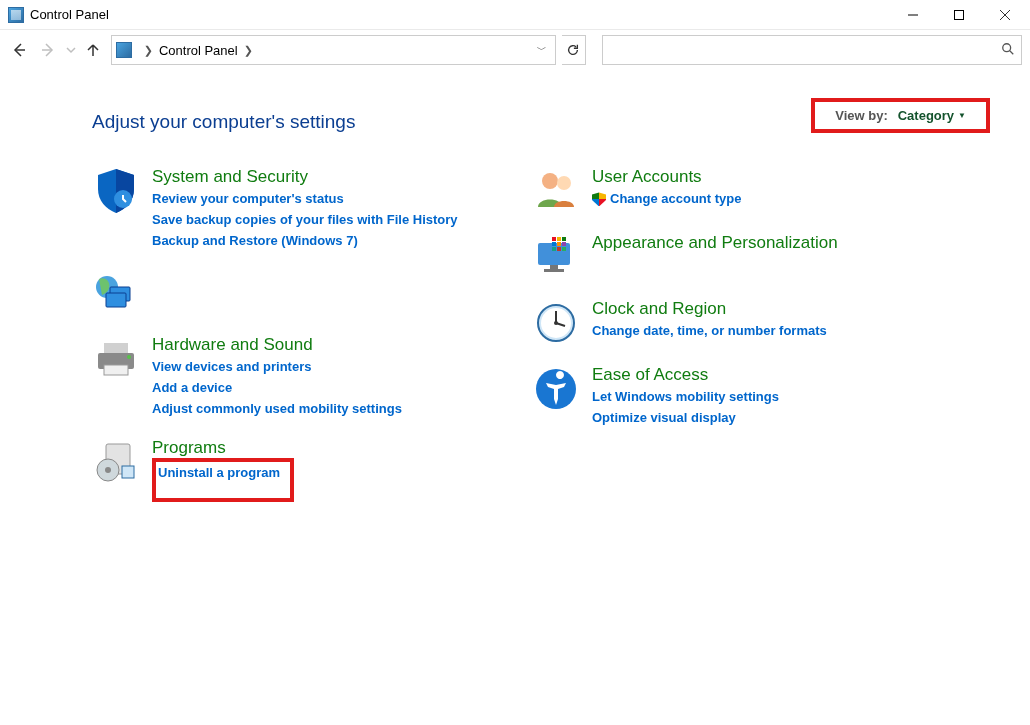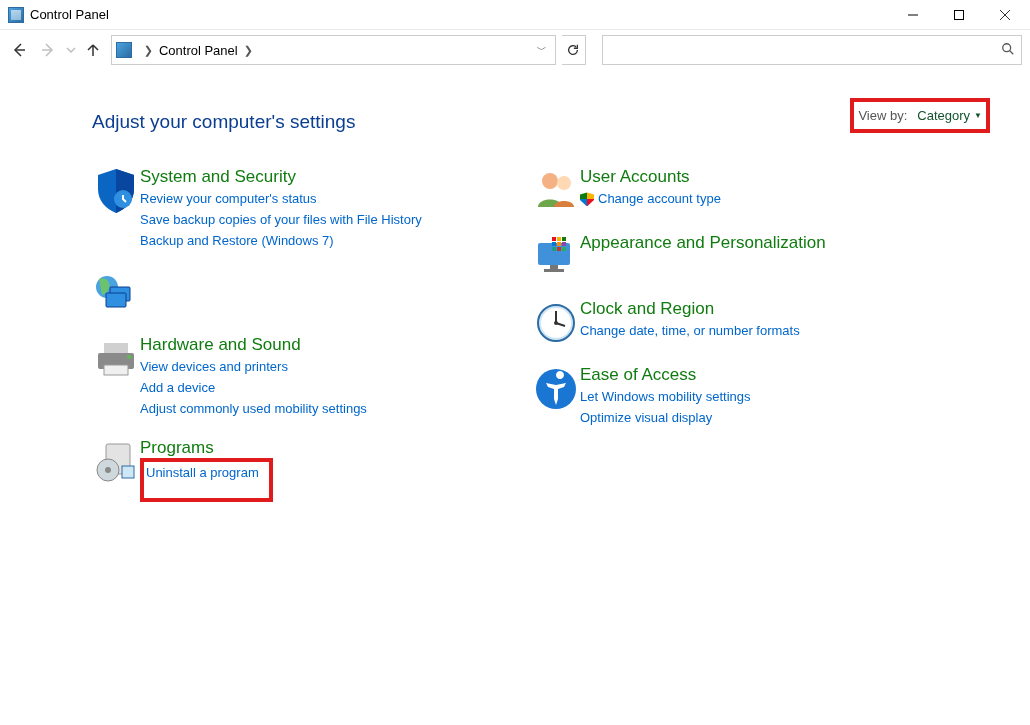--- a/index.html
+++ b/index.html
@@ -113,57 +113,59 @@
     display:flex;align-items:flex-end;
   }
   .heading{
     color:#0b3e91; 
     font-size:19px;
     font-weight:400;
   }
   .viewby-wrap{
     margin-left:auto;
     display:flex;align-items:center;gap:10px;
-    padding:6px 4px;
+    padding:6px 20px;
     border:4px solid #e11b1b;
+    font-weight:bold;
   }
   .viewby-label{color:#555;}
   .viewby-value{color:#14532d;display:flex;align-items:center;gap:4px;}
   .viewby-value .tri{font-size:8px;}
   .columns{
     margin-top:34px;
     display:flex;
     gap:20px;
   }
   .col{
     flex:0 0 420px;
   }
   .category{
     display:flex;
-    gap:0;
+    gap:12px;
     margin-bottom:18px;
   }
   .cat-icon{
     width:48px;height:48px;
     flex:0 0 48px;
     display:flex;align-items:center;justify-content:center;
   }
   .cat-icon svg{width:48px;height:48px;}
   .cat-body{}
   .cat-title{
     color:#107c10;
     font-size:17px;
     font-weight:400;
     margin:0 0 2px 0;
   }
   .link{
     color:#0066cc;
     font-size:13px;
     line-height:1.6;
     cursor:pointer;
+    font-weight:bold;
   }
   .links{}
   .shielded{display:flex;align-items:center;gap:4px;text-align:right;}
   .shield{
     width:14px;height:14px;display:inline-block;
     background:conic-gradient(#f7b500 0 25%, #e81123 0 50%, #0078d4 0 75%, #107c10 0);
     clip-path: polygon(50% 0,100% 15%,100% 55%,50% 100%,0 55%,0 15%);
   }
   .red-box{
     border:4px solid #e11b1b;

